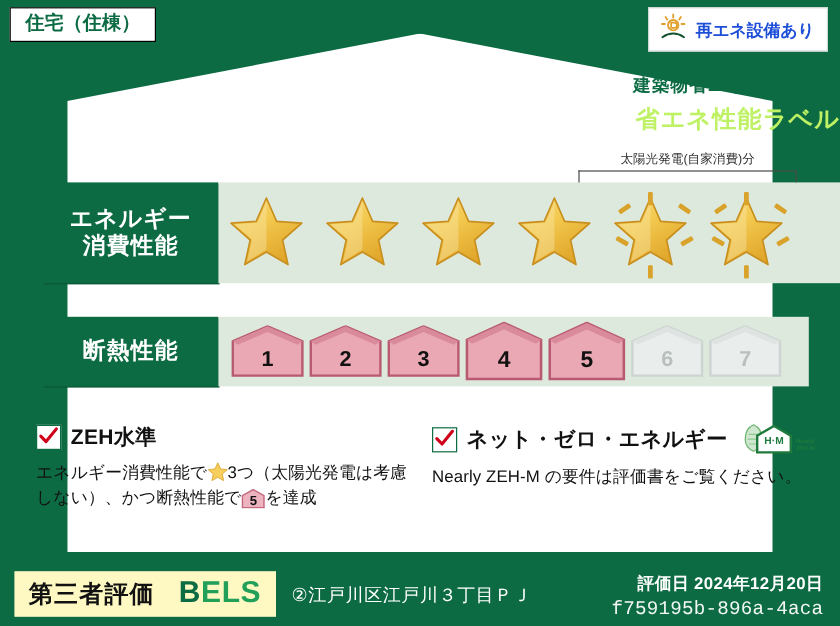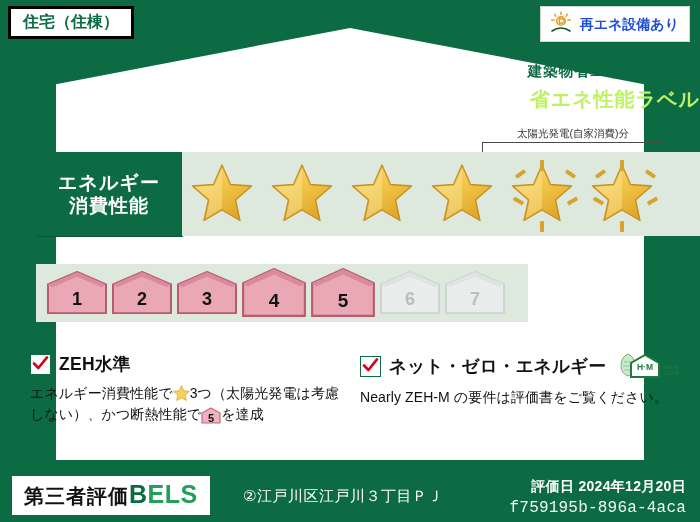--- a/index.html
+++ b/index.html
@@ -16,21 +16,21 @@
   }
   
   #roof{
     position:absolute;left:56px;top:28px;width:588px;height:432px;
     background:#ffffff;
     clip-path:polygon(0% 13.0%, 50% 0%, 100% 13.0%, 100% 100%, 0% 100%);
   }
   
   #cat-tag{
     position:absolute;left:8px;top:6px;
-    background:#ffffff;border:3px solid #000000;
+    background:#ffffff;border:1px solid #000000;
     padding:5px 12px 6px 12px;
     font-size:16px;font-weight:bold;color:#0c6b43;
     letter-spacing:0px;line-height:1;
     z-index:6;
   }
   
   #re-badge{
     position:absolute;right:10px;top:6px;
     background:#ffffff;border:1px solid #cfd8d4;
     padding:4px 10px 4px 8px;
@@ -91,22 +91,22 @@
   .claim-title{font-size:17.5px;font-weight:bold;color:#111111;letter-spacing:0.3px;white-space:nowrap;}
   .claim-body{margin-top:7px;font-size:14px;color:#111111;line-height:1.52;letter-spacing:0.1px;}
   .inline-star{display:inline-block;vertical-align:-3px;width:17px;height:16px;}
   .inline-house{display:inline-block;vertical-align:-5px;position:relative;width:20px;height:17px;}
   .inline-house .n{position:absolute;left:0;top:3px;width:20px;text-align:center;font-size:11px;font-weight:bold;color:#111;}
   #zehm-logo{display:inline-block;vertical-align:-8px;margin-left:4px;width:62px;height:28px;position:relative;}
 
   
   #footer{position:absolute;left:0;bottom:0;width:700px;height:52px;z-index:6;}
   #bels{
-    position:absolute;left:12px;top:6px;background:#ffffff;
-    padding:4px 12px 5px 12px;display:flex;align-items:baseline;gap:0;
+    position:absolute;left:12px;top:6px;background:#fef9c3;
+    padding:4px 12px 5px 12px;display:flex;align-items:baseline;gap:20px;
   }
   #bels .jp{font-size:20px;font-weight:bold;color:#111111;letter-spacing:1px;}
   #bels .b{font-size:25px;font-weight:bold;color:#0c6b43;letter-spacing:0.5px;}
   #bels .els{font-size:25px;font-weight:bold;color:#22a05a;letter-spacing:0.5px;}
   #addr{position:absolute;left:243px;top:17px;font-size:15px;color:#ffffff;letter-spacing:0.5px;}
   #date-wrap{position:absolute;right:14px;top:8px;text-align:right;color:#ffffff;}
   #eval-date{font-size:14px;font-weight:bold;letter-spacing:0.3px;}
   #eval-id{font-size:16px;margin-top:3px;letter-spacing:0.2px;opacity:.95;font-family:Liberation Mono, monospace;}
 </style>
 </head>
@@ -236,20 +236,23 @@
           </div>
         </div>
       <div id="bracket-wrap">
         <div id="bracket-label">太陽光発電(自家消費)分</div>
         <div id="bracket"></div>
       </div>
     </div>
   </div>
 
   <div class="row" id="row-ins">
+    <div class="row-head">
+      <span>断熱性能</span>
+    </div>
     <div class="row-body" id="houses">
         <div class="house">
           <svg viewBox="0 0 62 46" preserveAspectRatio="none">
             <polygon points="31,1 60,14 60,44 2,44 2,14" fill="#eaa7b4" stroke="#b85a70" stroke-width="2"></polygon>
             <polygon points="31,1 60,14 56,17 31,6 6,17 2,14" fill="#d98b9c"></polygon>
           </svg>
           <span class="num">1</span>
         </div>
         <div class="house">
           <svg viewBox="0 0 62 46" preserveAspectRatio="none">

